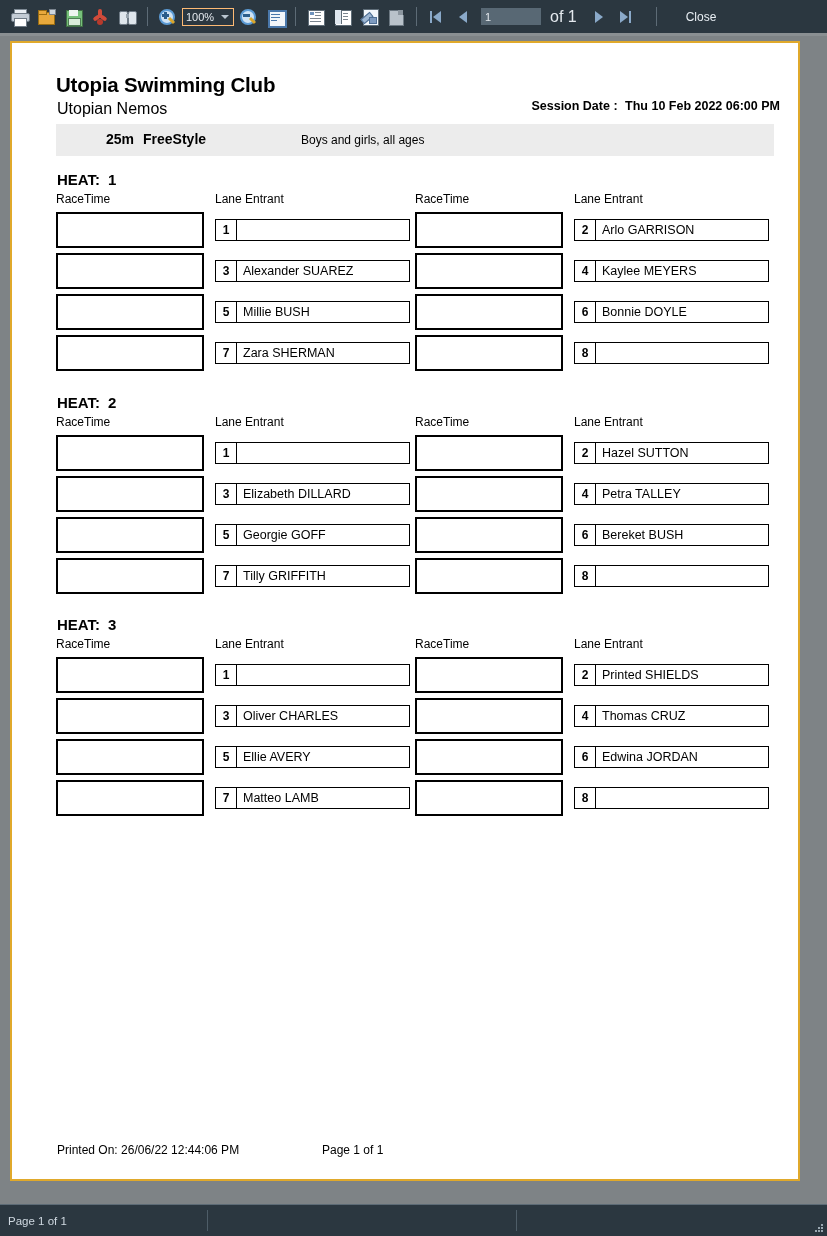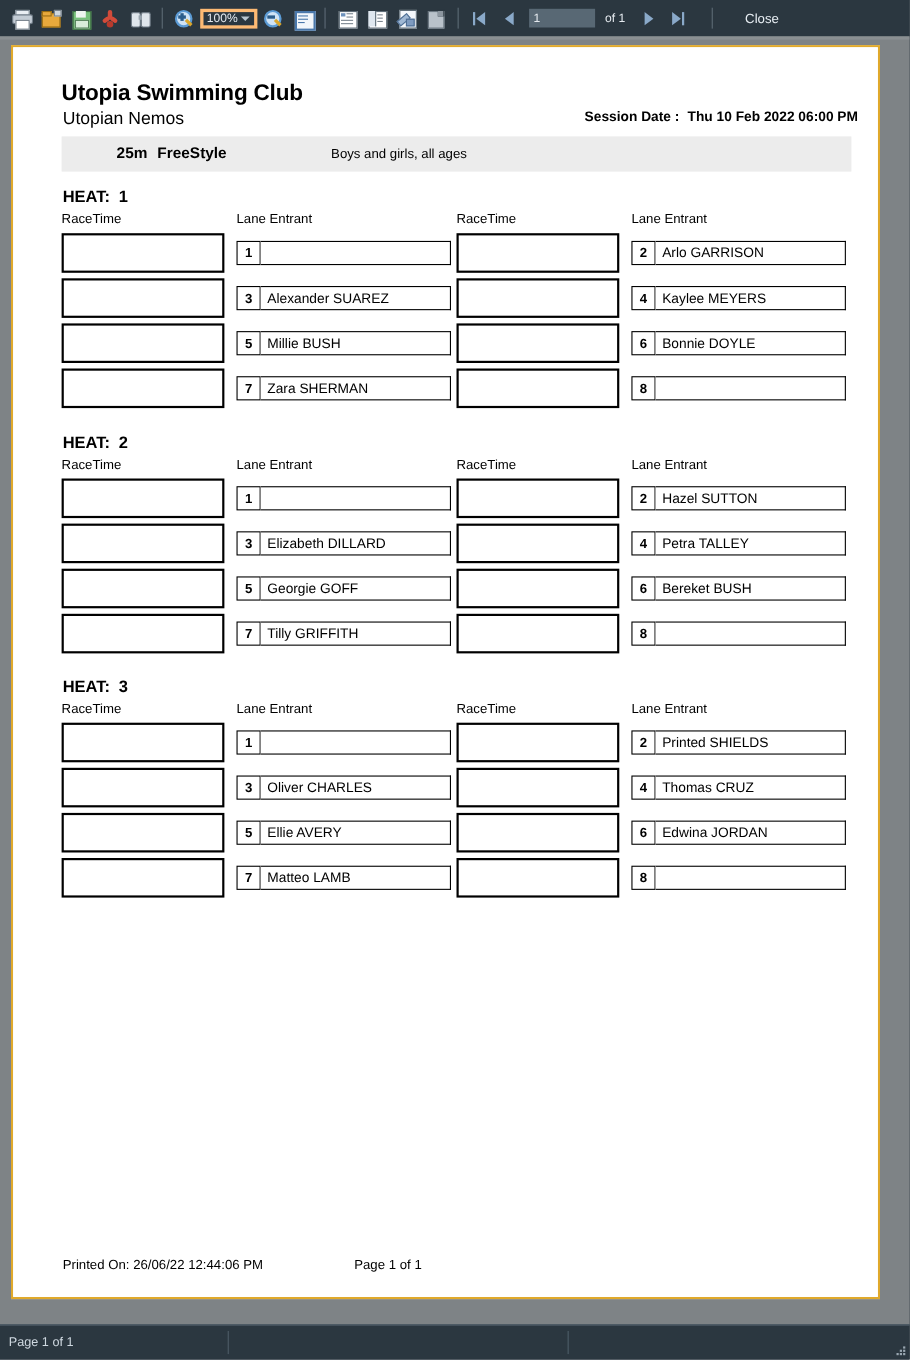--- a/index.html
+++ b/index.html
@@ -24,28 +24,28 @@
   .glyph-max{width:10px;height:10px;border:1px solid #d8dfe5;display:block;}
   .glyph-close{position:relative;width:12px;height:12px;display:block;}
   .glyph-close:before,.glyph-close:after{content:"";position:absolute;top:5px;left:-1px;width:14px;height:1px;background:#d8dfe5;}
   .glyph-close:before{transform:rotate(45deg);}
   .glyph-close:after{transform:rotate(-45deg);}
 
   
   .toolbar{height:33px;flex:0 0 33px;background:#2b3740;display:flex;align-items:center;padding-left:7px;gap:2px;}
   .tbtn{width:25px;height:25px;display:flex;align-items:center;justify-content:center;position:relative;}
   .sep{width:1px;height:19px;background:#5d6b76;margin:0 5px;}
-  .zoombox{width:52px;height:18px;border:3px solid #fdba74;background:#2b3740;color:#e4e9ee;
+  .zoombox{width:52px;height:18px;border:1px solid #fdba74;background:#2b3740;color:#e4e9ee;
            font-size:11px;display:flex;align-items:center;padding-left:3px;box-sizing:border-box;}
   .zoombox .cv{flex:1;}
   .caret{width:0;height:0;border-left:4px solid transparent;border-right:4px solid transparent;
          border-top:4px solid #b9c5cf;margin-right:4px;}
   .pagebox{width:60px;height:17px;background:#586874;margin-left:3px;color:#e4e9ee;font-size:11px;
            display:flex;align-items:center;padding-left:4px;box-sizing:border-box;}
-  .ofn{color:#e4e9ee;font-size:11px;margin:0 7px;}
+  .ofn{color:#e4e9ee;font-size:16px;margin:0 7px;}
   .closebtn{color:#e8eef3;font-size:12px;margin-left:14px;padding:3px 8px;}
 
   
   .ic{width:19px;height:18px;position:relative;display:block;}
   .ic i{position:absolute;display:block;}
 
   
   .preview-area{flex:1 1 auto;background:#7e8386;position:relative;overflow:hidden;padding:8px 0 0 0;}
   .paper-wrap{position:absolute;left:10px;top:8px;width:790px;height:1140px;}
   .paper-border{position:absolute;inset:0;border:2px solid #e0a92b;background:#ffffff;}

